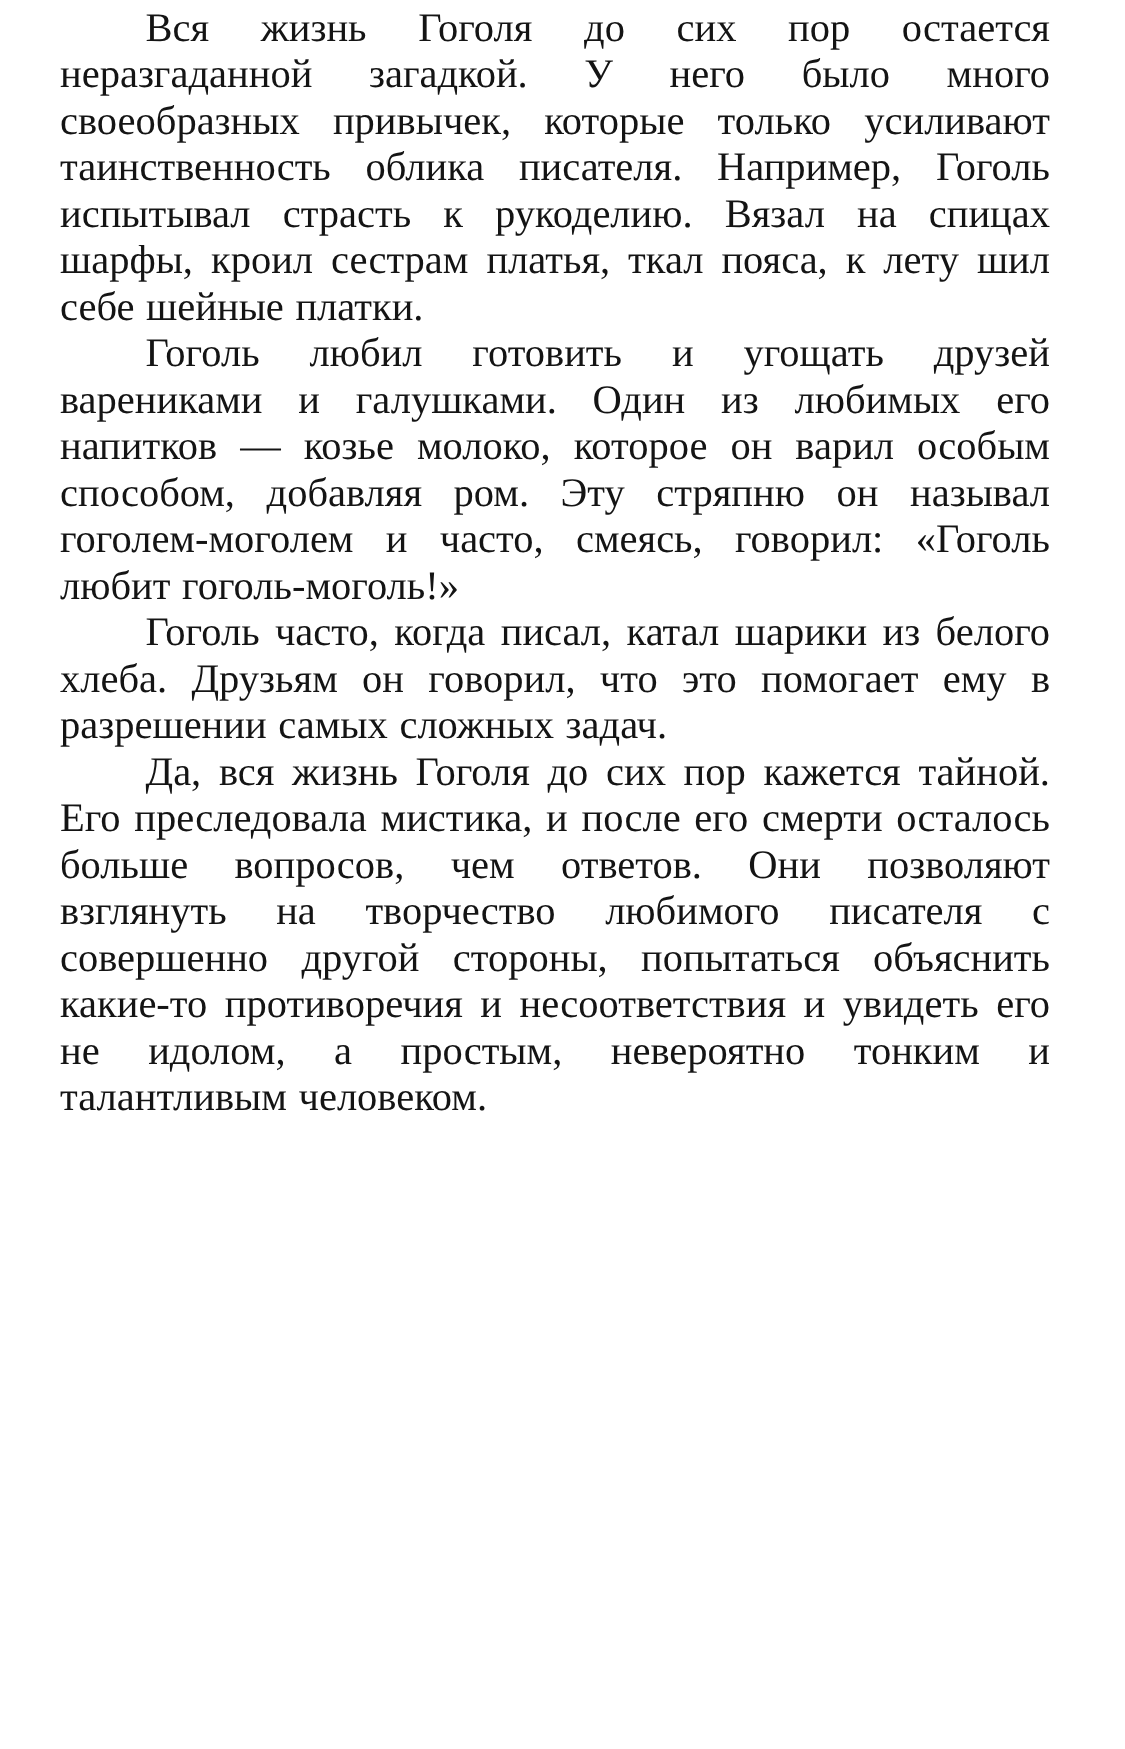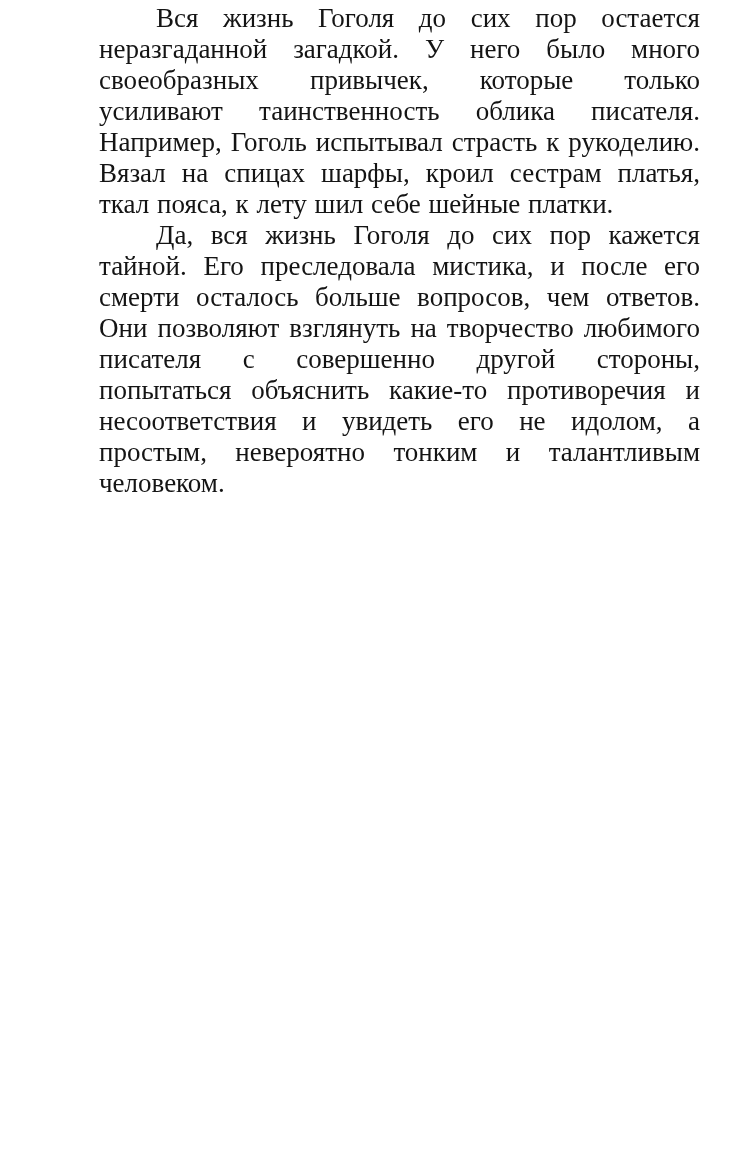--- a/index.html
+++ b/index.html
@@ -14,33 +14,35 @@
     position: relative;
   }
   .page {
     position: absolute;
     top: 0;
     left: 0;
     width: 750px;
     height: 1166px;
     background: #ffffff;
     box-sizing: border-box;
-    padding: 3px 50px 0 99px;
+    padding: 3px 50px 0 40px;
   }
   .page p {
     margin: 0;
     padding: 0;
     font-family: "Liberation Serif", "DejaVu Serif", serif;
     font-size: 27px;
     line-height: 31px;
     color: #141414;
     text-align: justify;
     text-indent: 57px;
     word-spacing: 1px;
   }
 </style>
 </head>
 <body>
 
 <div class="page">
   <p>Вся жизнь Гоголя до сих пор остается неразгаданной загадкой. У него было много своеобразных привычек, которые только усиливают таинственность облика писателя. Например, Гоголь испытывал страсть к рукоделию. Вязал на спицах шарфы, кроил сестрам платья, ткал пояса, к лету шил себе шейные платки.</p>
+  <p>Гоголь любил готовить и угощать друзей варениками и галушками. Один из любимых его напитков — козье молоко, которое он варил особым способом, добавляя ром. Эту стряпню он называл гоголем-моголем и часто, смеясь, говорил: «Гоголь любит гоголь-моголь!»</p>
+  <p>Гоголь часто, когда писал, катал шарики из белого хлеба. Друзьям он говорил, что это помогает ему в разрешении самых сложных задач.</p>
   <p>Да, вся жизнь Гоголя до сих пор кажется тайной. Его преследовала мистика, и после его смерти осталось больше вопросов, чем ответов. Они позволяют взглянуть на творчество любимого писателя с совершенно другой стороны, попытаться объяснить какие-то противоречия и несоответствия и увидеть его не идолом, а простым, невероятно тонким и талантливым человеком.</p>
 </div>
 
 </body></html>

